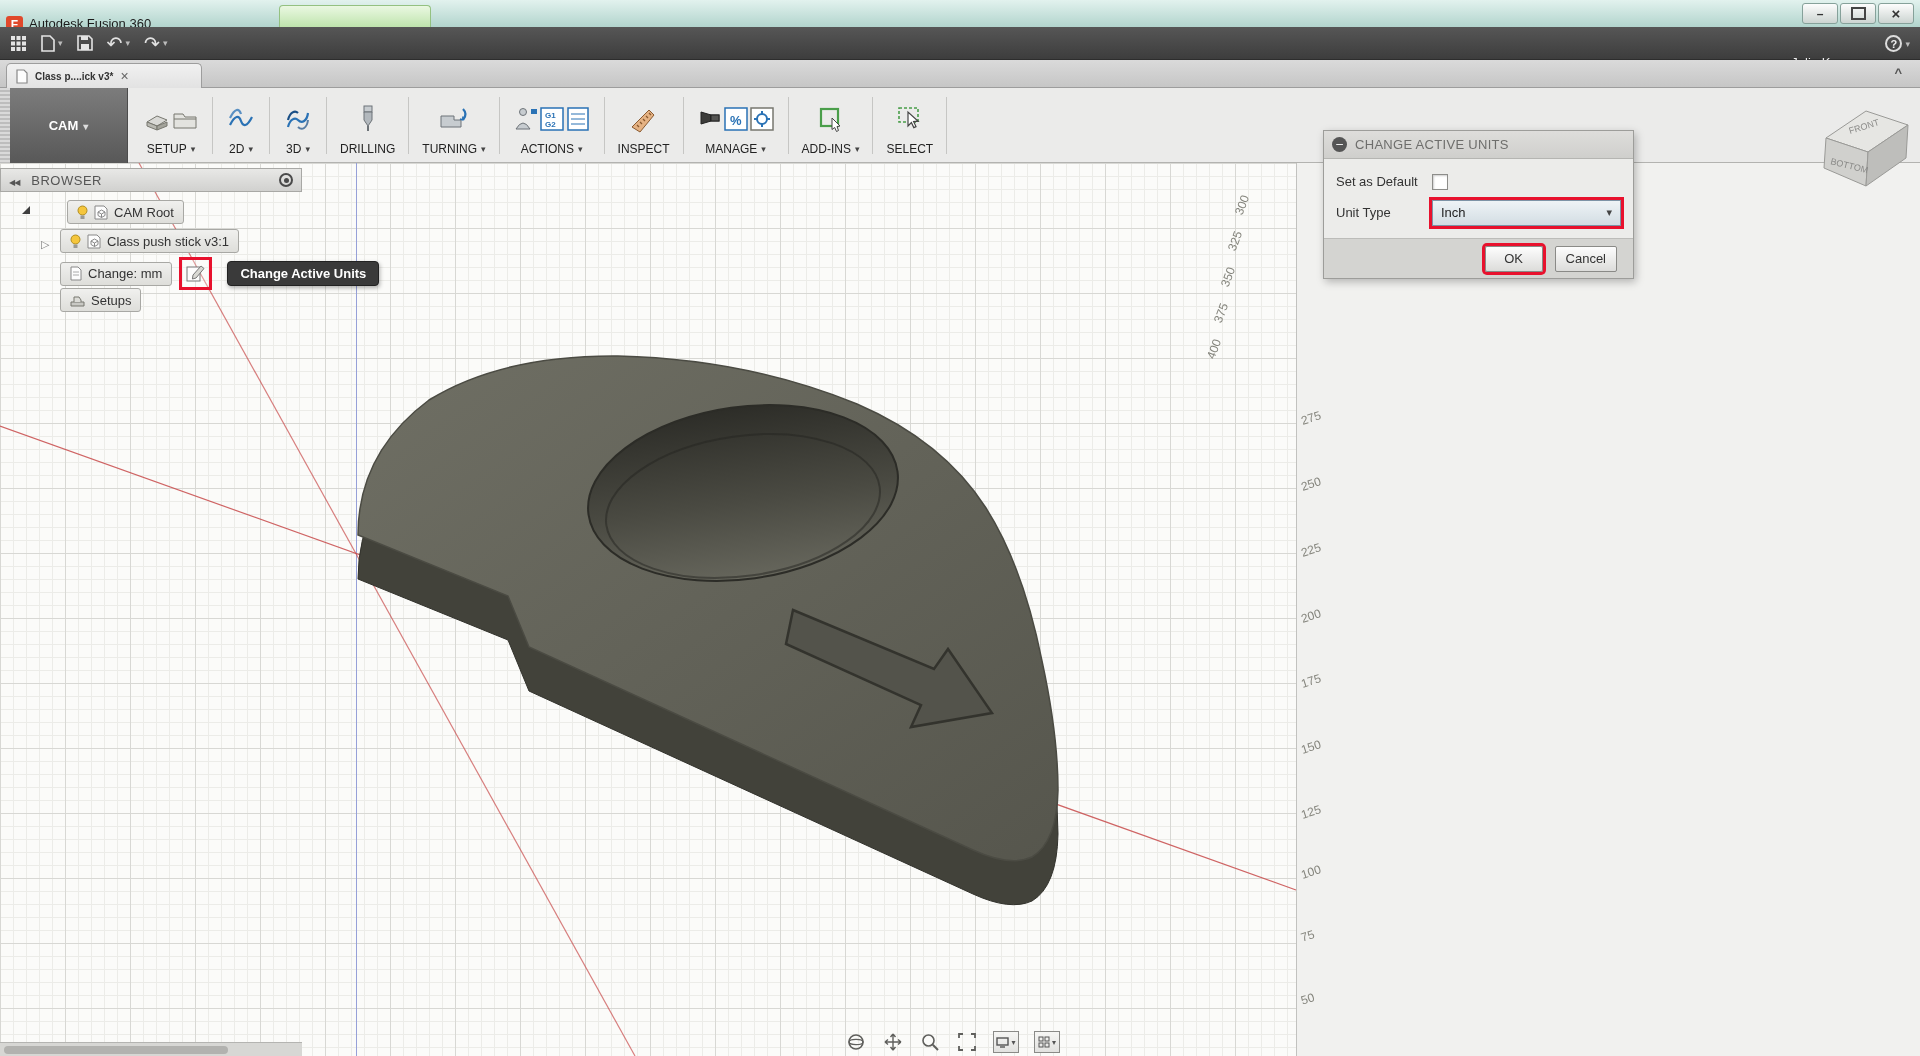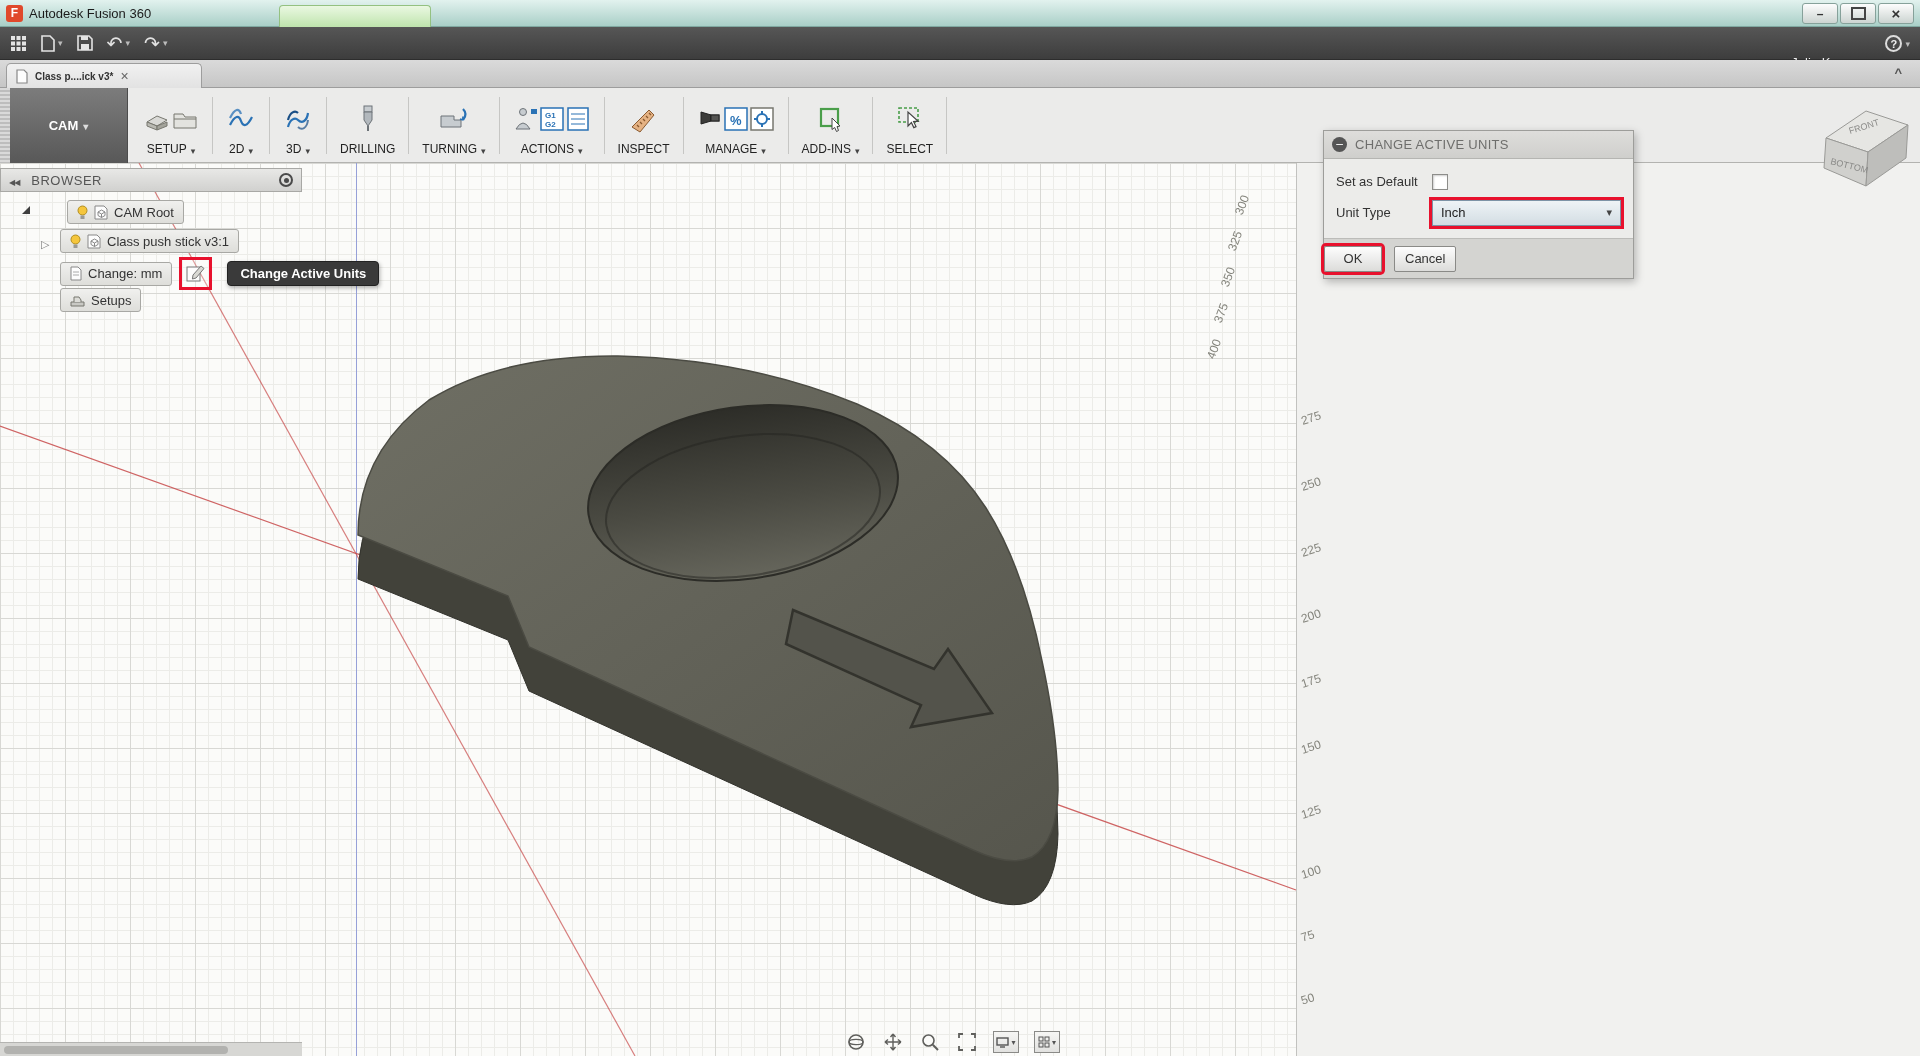--- a/index.html
+++ b/index.html
@@ -2,21 +2,21 @@
 <html><head>
 <meta charset="utf-8">
 <style>
   * { margin:0; padding:0; box-sizing:border-box; }
   html,body { width:1920px; height:1056px; overflow:hidden; font-family:"Liberation Sans",sans-serif; }
   #screen { position:relative; width:1920px; height:1056px; background:#f1f1ef; overflow:hidden; }
 
   
   .titlebar { position:absolute; left:0; top:0; width:1920px; height:27px;
     background:linear-gradient(#e2f2ee,#a9cfc7); border-bottom:1px solid #7fa8a0;
-    display:flex; align-items:center; padding:10px 6px; }
+    display:flex; padding:16px 6px; }
   .fusion-logo { width:17px; height:17px; background:#e0492b; border-radius:3px; color:#fff;
     font-size:12px; font-weight:bold; display:flex; align-items:center; justify-content:center; margin-right:6px; }
   .fusion-logo::before{ content:"F"; }
   .title-text { font-size:13px; color:#1b1b1b; }
   .ghost-tab { position:absolute; left:279px; top:5px; width:152px; height:22px;
     background:linear-gradient(#eaf8e2,#bfe4ad); border:1px solid #94c181; border-bottom:none;
     border-radius:4px 4px 0 0; }
   .win-btns { position:absolute; right:6px; top:3px; display:flex; gap:2px; }
   .win-btn { width:36px; height:21px; background:linear-gradient(#fdfdfd,#ccd4d1); border:1px solid #86a19a;
     border-radius:3px; display:flex; align-items:center; justify-content:center; font-size:12px; color:#333; cursor:default; }
@@ -54,21 +54,21 @@
   .ribbon-grip { position:absolute; left:0; top:0; width:10px; height:75px;
     background:repeating-linear-gradient(#d9d9d9 0 2px, #bdbdbd 2px 4px); }
   .cam-btn { position:absolute; left:10px; top:0; width:118px; height:75px;
     background:linear-gradient(#7c7c7c,#585858); color:#fff; font-size:13px; font-weight:bold;
     display:flex; align-items:center; justify-content:center; border-right:1px solid #4c4c4c; }
   .cam-btn .caret::after{ content:"▾"; font-size:10px; margin-left:5px; color:#ddd; }
   .rgroups { position:absolute; left:130px; top:0; height:75px; display:flex; align-items:stretch; }
   .group { display:flex; flex-direction:column; align-items:center; justify-content:flex-end;
     padding:7px 13px 7px; cursor:default; }
   .group .icons { display:flex; align-items:center; height:38px; }
-  .label-row { margin-top:4px; display:flex; align-items:flex-end; }
+  .label-row { margin-top:4px; display:flex; align-items:center; }
   .glabel { font-size:12px; color:#222; }
   .has-caret .label-row::after{ content:"▾"; font-size:9px; color:#444; margin-left:4px; }
   .divider { width:1px; background:#c6c6c4; margin:9px 0; }
   .gtext { font-size:8px; fill:#2a72b5; font-weight:bold; font-family:"Liberation Sans",sans-serif; }
 
   
   .grid { position:absolute; left:0; top:163px; width:1297px; height:893px;
     background-color:#fbfbf9; border-right:1px solid #c2c2bf;
     background-image:
       linear-gradient(#d8d8d4 1px, transparent 1px),
@@ -113,21 +113,21 @@
   .dialog-title { font-size:13px; color:#6e6e6c; letter-spacing:0.3px; }
   .dialog-body { padding:7px 12px 0; }
   .dlg-row { display:flex; align-items:center; height:31px; }
   .dlg-label { font-size:13px; color:#333; width:96px; }
   .dropdown { width:189px; height:26px; background:linear-gradient(#eef3f6,#d3dde3); border:1px solid #7d93a6;
     display:flex; align-items:center; padding:0 8px; font-size:13px; color:#222;
     box-shadow:0 0 0 3px #e8112d; }
   .dropdown::after{ content:"▾"; margin-left:auto; color:#444; font-size:11px; }
   .checkbox { width:16px; height:16px; background:#fff; border:1px solid #8d8d8a; box-shadow:inset 1px 1px 2px rgba(0,0,0,.2); }
   .dialog-footer { position:absolute; left:0; bottom:0; width:100%; height:40px; background:#d4d4d1;
-    border-top:1px solid #bcbcb9; display:flex; align-items:center; gap:12px; padding-right:16px; }
+    border-top:1px solid #bcbcb9; display:flex; align-items:center; justify-content:flex-end; gap:12px; padding-right:16px; }
   .dlg-btn { min-width:58px; height:26px; background:linear-gradient(#fdfdfd,#dcdcda); border:1px solid #8a8a87;
     border-radius:2px; font-size:13px; color:#333; display:flex; align-items:center; justify-content:center; padding:0 10px; }
   .ok-highlight { box-shadow:0 0 0 3px #e8112d; }
 
   
   .viewcube { position:absolute; left:1812px; top:98px; }
   .vc-label { font-size:9px; fill:#8a8a88; font-family:"Liberation Sans",sans-serif; }
 
   
   .navbar { position:absolute; left:845px; top:1031px; display:flex; align-items:center; gap:15px; }

